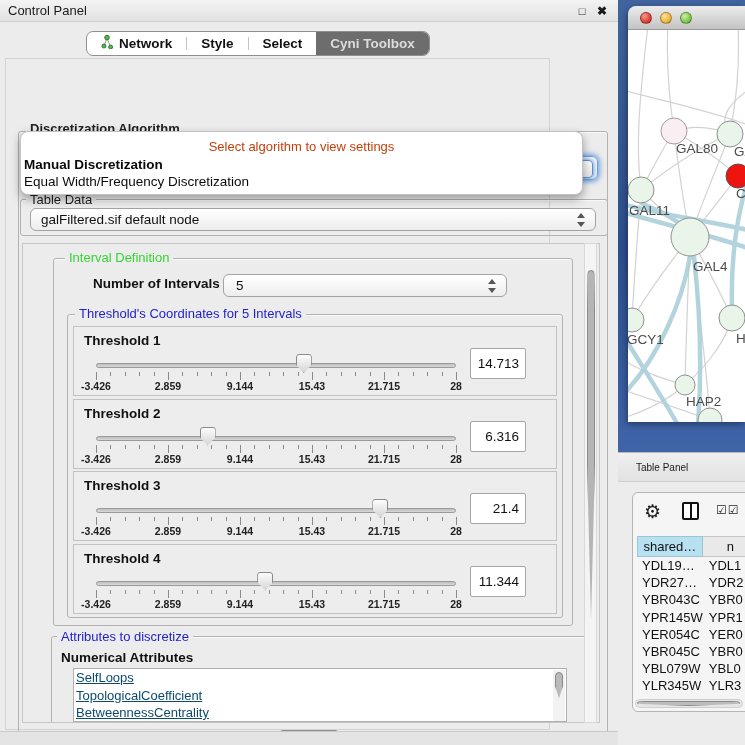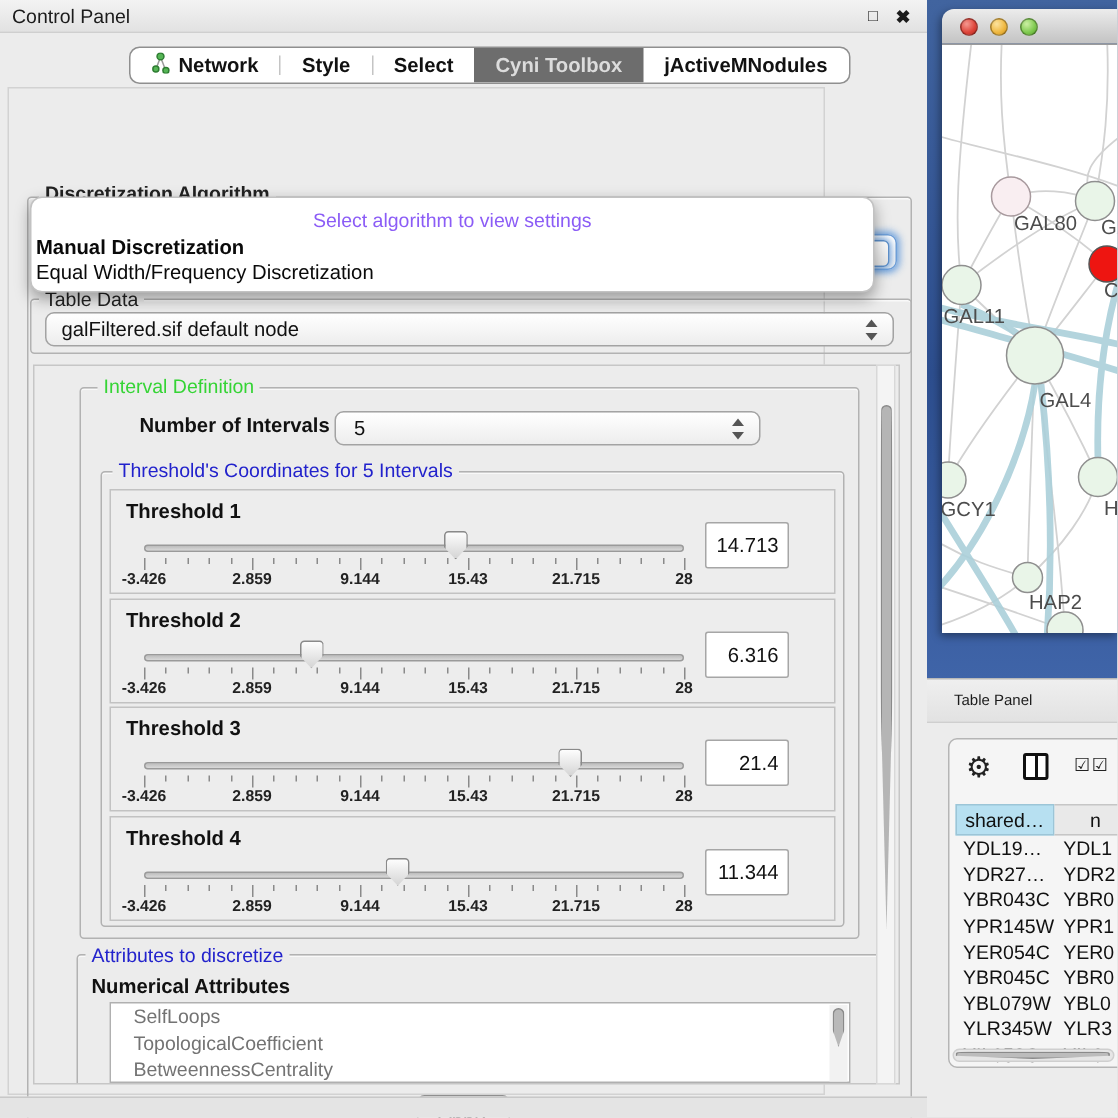--- a/index.html
+++ b/index.html
@@ -41,21 +41,21 @@
     background:linear-gradient(#ffffff,#eeeeee); border:1px solid #6f9fd8; border-radius:6px;
     box-shadow:0 0 5px 2px rgba(100,155,220,.85); }
   #algo-combo .stepper { position:absolute; right:4px; top:3px; width:15px; height:18px;
     border:1px solid #5d8fc9; border-radius:4px; background:linear-gradient(#fcfcfc,#e4e4e4);
     box-shadow:0 0 4px 1px rgba(100,155,220,.9); }
 
   
   #algo-popup { position:absolute; left:14px; top:72px; width:563px; height:64px;
     background:#ffffff; border:1px solid #c2c2c2; border-radius:8px;
     box-shadow:0 4px 10px rgba(0,0,0,.35); padding-top:7px; z-index:20; }
-  #popup-placeholder { text-align:center; font-size:13px; color:#8b5cf6; height:17px; }
+  #popup-placeholder { text-align:center; font-size:13px; color:#c2410c; height:17px; }
   .popup-item { font-size:13.5px; color:#0a0a0a; height:17px; line-height:17px; padding-left:3px; }
   .popup-item.bold { font-weight:bold; }
 
   
   #tabledata-group { left:14px; top:140px; width:588px; height:37px; }
   #tabledata-title { left:20px; top:133px; color:#222; }
   #tabledata-combo { position:absolute; left:24px; top:149px; width:566px; height:23px;
     background:linear-gradient(#ffffff,#ededed); border:1px solid #a3a3a3; border-radius:6px;
     font-size:13.5px; color:#111; line-height:21px; padding-left:10px; }
   .mini-arrows { position:absolute; right:9px; top:4px; width:9px; height:14px; }
@@ -97,21 +97,21 @@
     font-weight:bold; color:#222; white-space:nowrap; }
   .value-box { position:absolute; left:396px; top:21px; width:56px; height:31px;
     background:#ffffff; border:1px solid #a6a6a6; border-radius:2px;
     font-size:13.5px; color:#111; line-height:29px; text-align:right; padding-right:6px; }
 
   #attr-group { left:28px; top:392px; width:536px; height:96px; }
   #attr-title { left:34px; top:385px; color:#2222cc; }
   #attr-list-label { position:absolute; left:38px; top:406px; font-size:13.5px; font-weight:bold; color:#111; }
   #attr-list { position:absolute; left:50px; top:424px; width:494px; height:54px;
     background:#ffffff; border:1px solid #b0b0b0; overflow:hidden; }
-  .attr-item { font-size:13px; color:#737373; height:17.5px; line-height:17.5px; padding-left:15px; }
+  .attr-item { font-size:13px; color:#0c4a6e; height:17.5px; line-height:17.5px; padding-left:2px;text-decoration:underline; }
   #attr-vscroll { position:absolute; right:1px; top:1px; width:12px; height:52px; background:#f2f2f2; }
   #attr-vscroll .thumb { position:absolute; left:2px; top:2px; width:8px; height:26px;
     background:#b9b9b9; border-radius:4px; }
 
   #apply-btn { position:absolute; left:272px; top:671px; width:62px; height:21px;
     background:linear-gradient(#ffffff,#e8e8e8); border:1px solid #8f8f8f; border-radius:5px;
     font-size:13.5px; color:#111; text-align:center; line-height:19px; }
 
   #cp-bottomstrip { position:absolute; left:0; top:731px; width:618px; height:14px;
     background:#e4e4e4; border-top:1px solid #c8c8c8; }
@@ -183,23 +183,20 @@
         <span class="tabsep"></span>
         <div class="tab">
           <span>Style</span>
         </div>
         <span class="tabsep"></span>
         <div class="tab">
           <span>Select</span>
         </div>
         <div class="tab dark">
           <span>Cyni Toolbox</span>
-        </div>
-        <div class="tab">
-          <span>jActiveMNodules</span>
         </div>
       </div>
 
     <div id="cp-content">
 
       <div id="algo-group" class="groupbox"></div>
       <span id="algo-title" class="group-title">Discretization Algorithm</span>
 
       <div id="algo-combo">
         <div class="stepper"></div>

